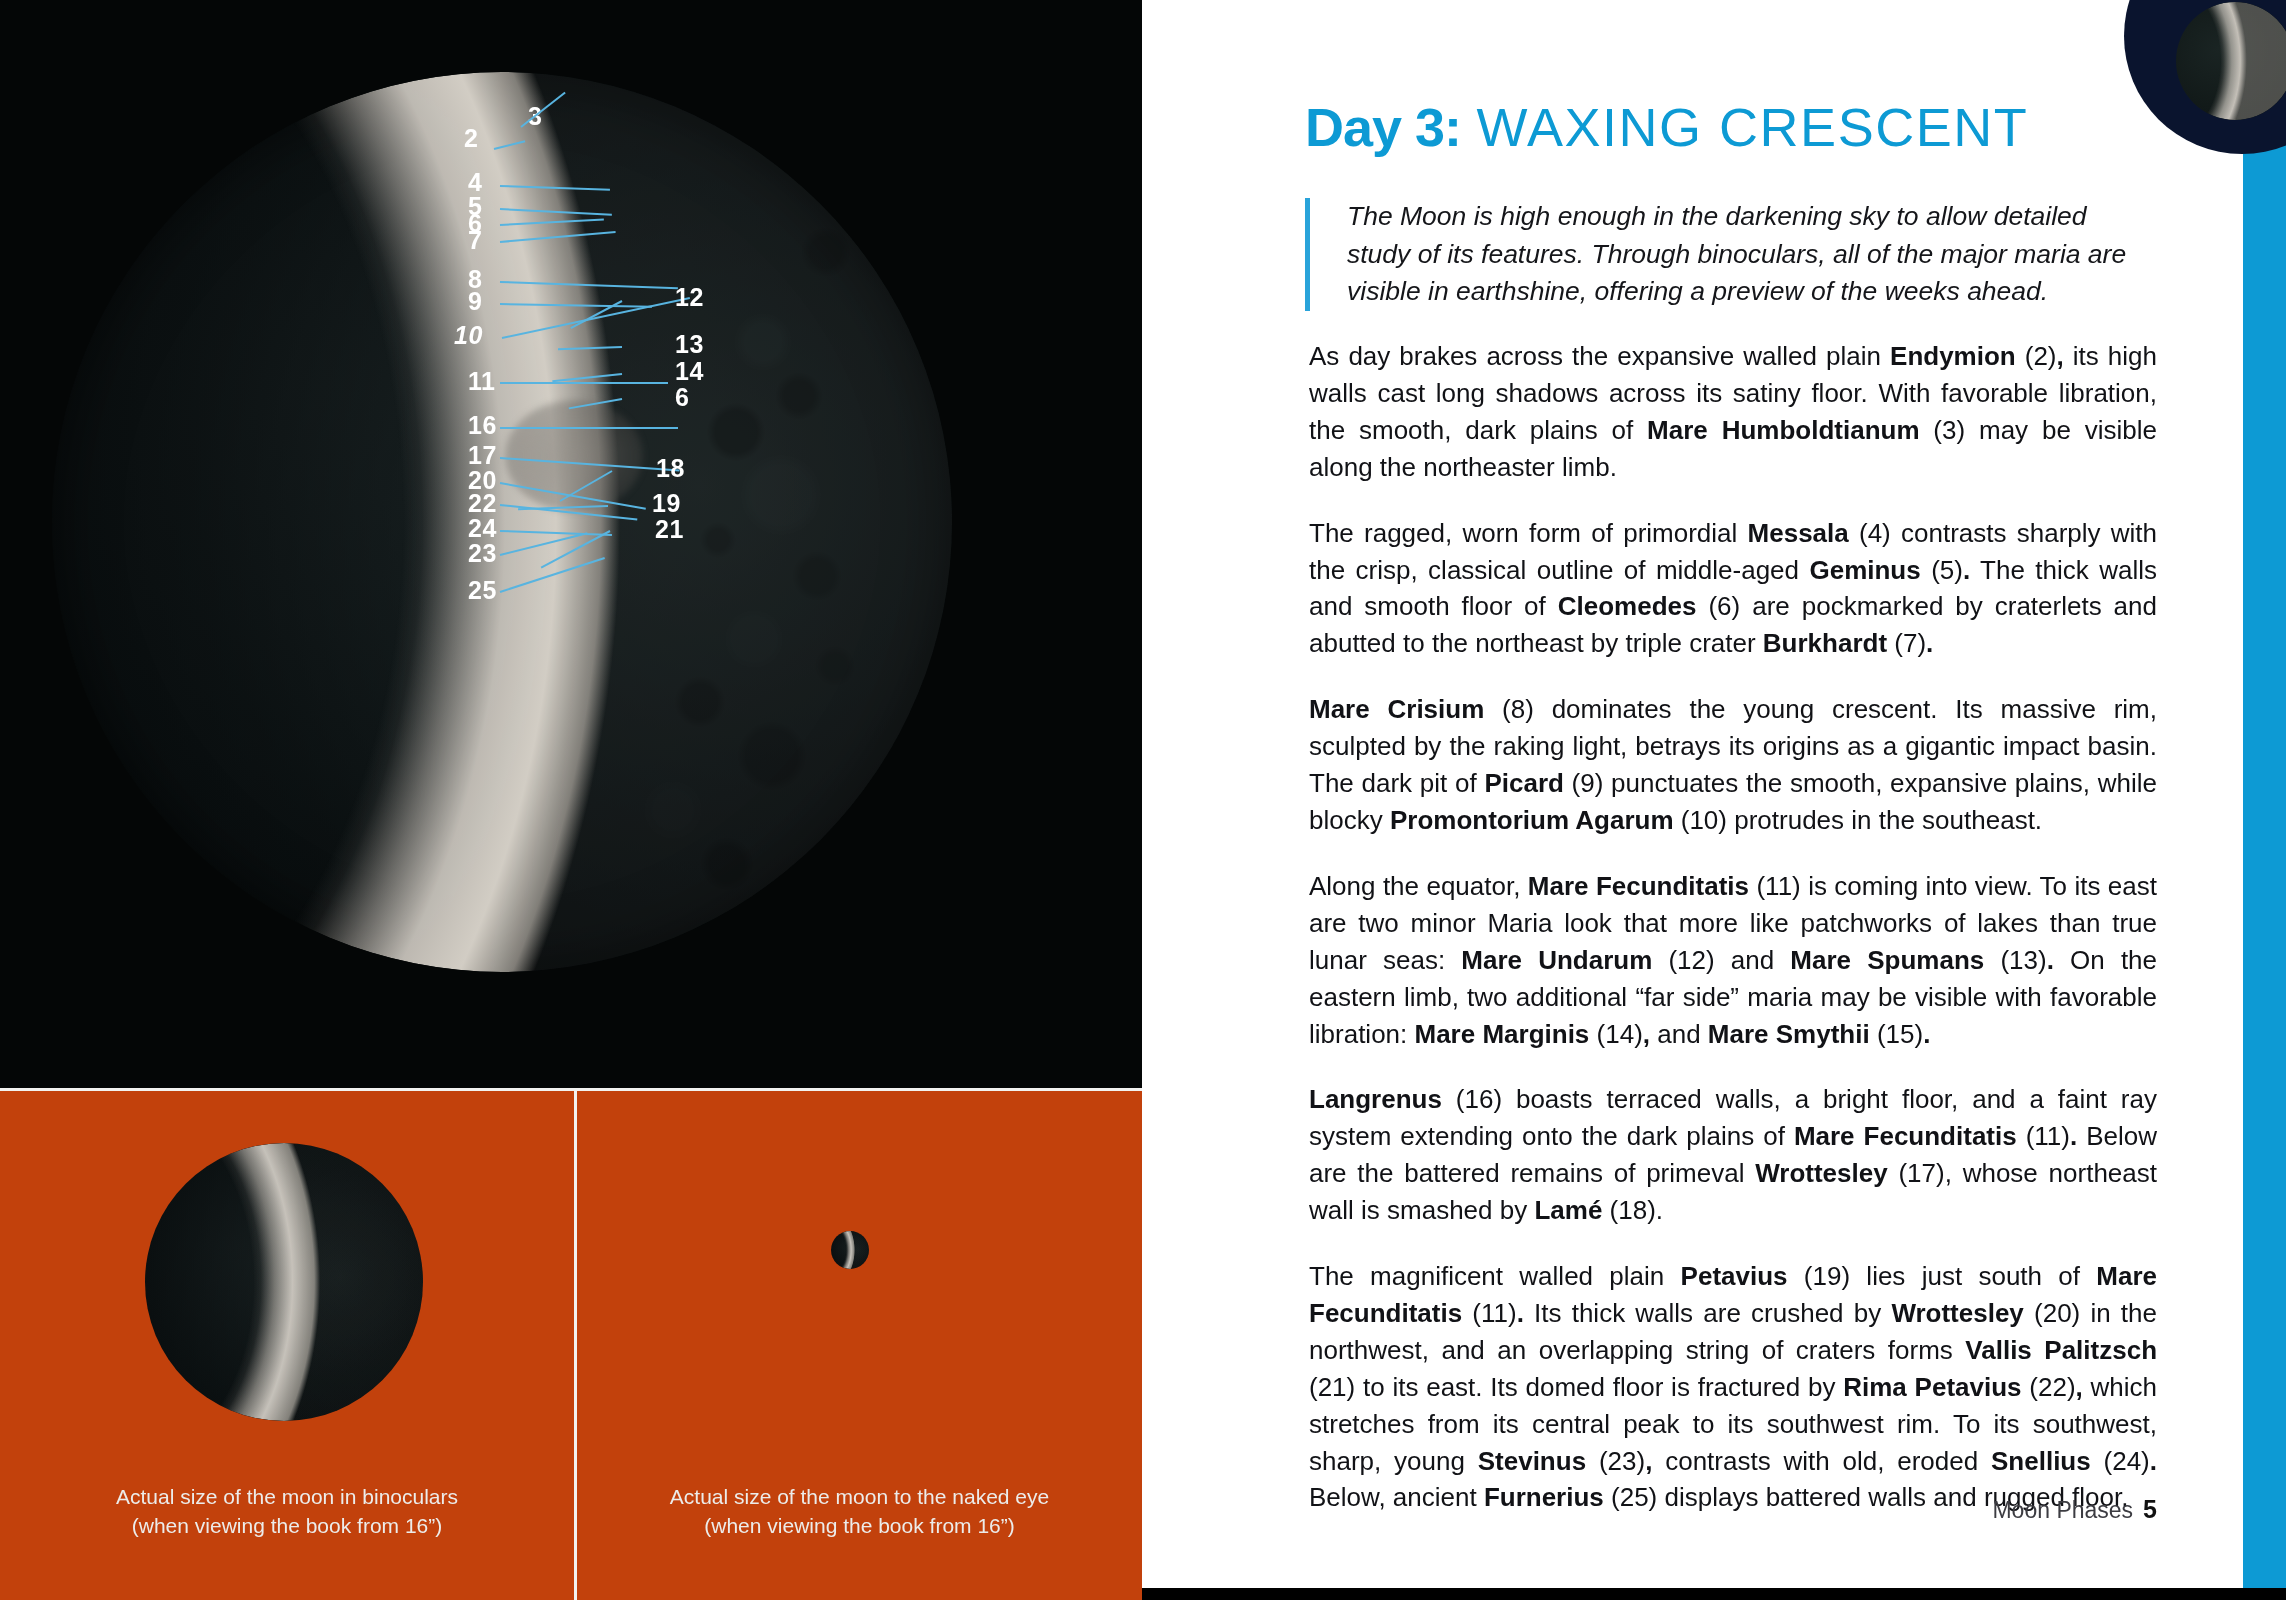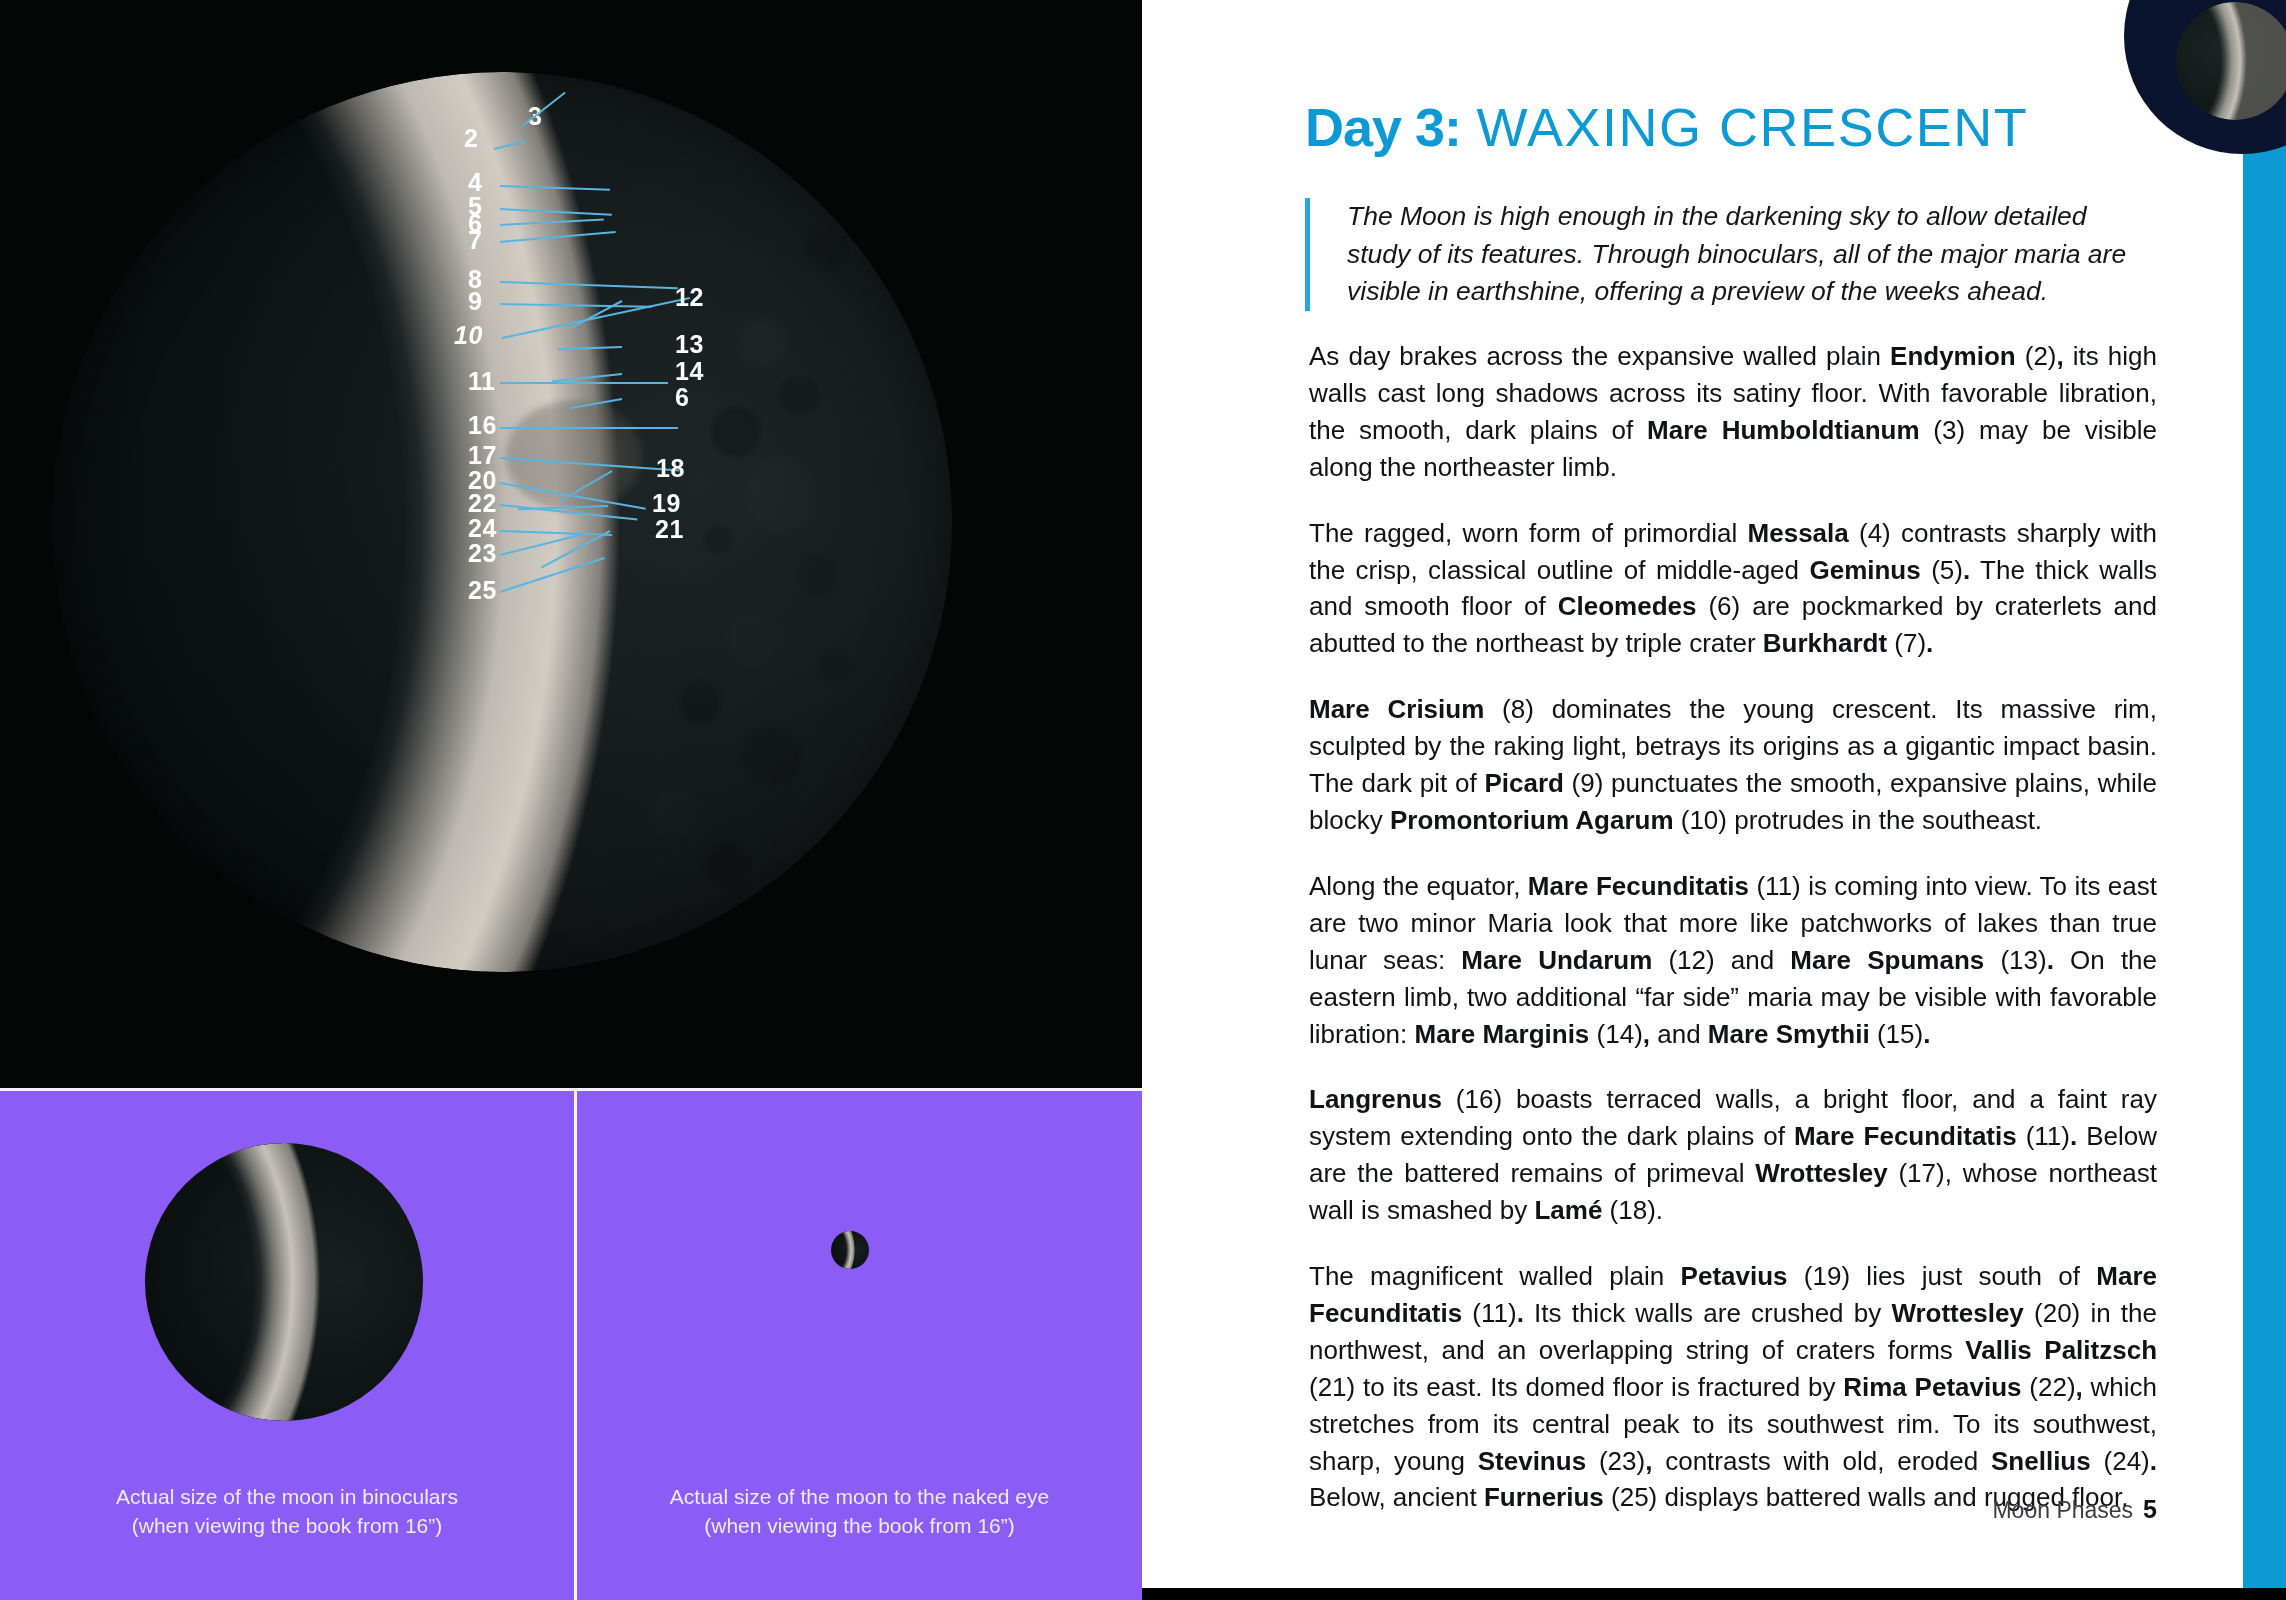--- a/index.html
+++ b/index.html
@@ -64,21 +64,21 @@
     position:absolute;color:#fff;font-size:25px;font-weight:700;
     font-family:"Liberation Sans", sans-serif;letter-spacing:.5px;white-space:nowrap;
     text-align:right;
   }
   .leader{position:absolute;height:2px;background:#58b4e0;transform-origin:0 50%;}
 
   
   .hr-split{position:absolute;left:0;top:1088px;width:1142px;height:3px;background:#f2f2f0;}
   .v-split{position:absolute;left:574px;top:1091px;width:3px;height:509px;background:#f2f2f0;}
 
-  .cell{position:absolute;top:1091px;height:509px;background:#8b5cf6;overflow:hidden;}
+  .cell{position:absolute;top:1091px;height:509px;background:#c2410c;overflow:hidden;}
   .cell.left{left:0;width:574px;}
   .cell.right{left:577px;width:565px;}
 
   .mini-moon{
     position:absolute;border-radius:50%;
     background:
       radial-gradient(circle at 70% 48%, rgba(36,46,46,.5) 0%, rgba(18,25,26,.5) 45%, rgba(6,10,11,.85) 100%),
       radial-gradient(circle at 32% 38%, #121819 0%, #0b1011 55%, #060909 100%);
   }
   .mini-crescent{

